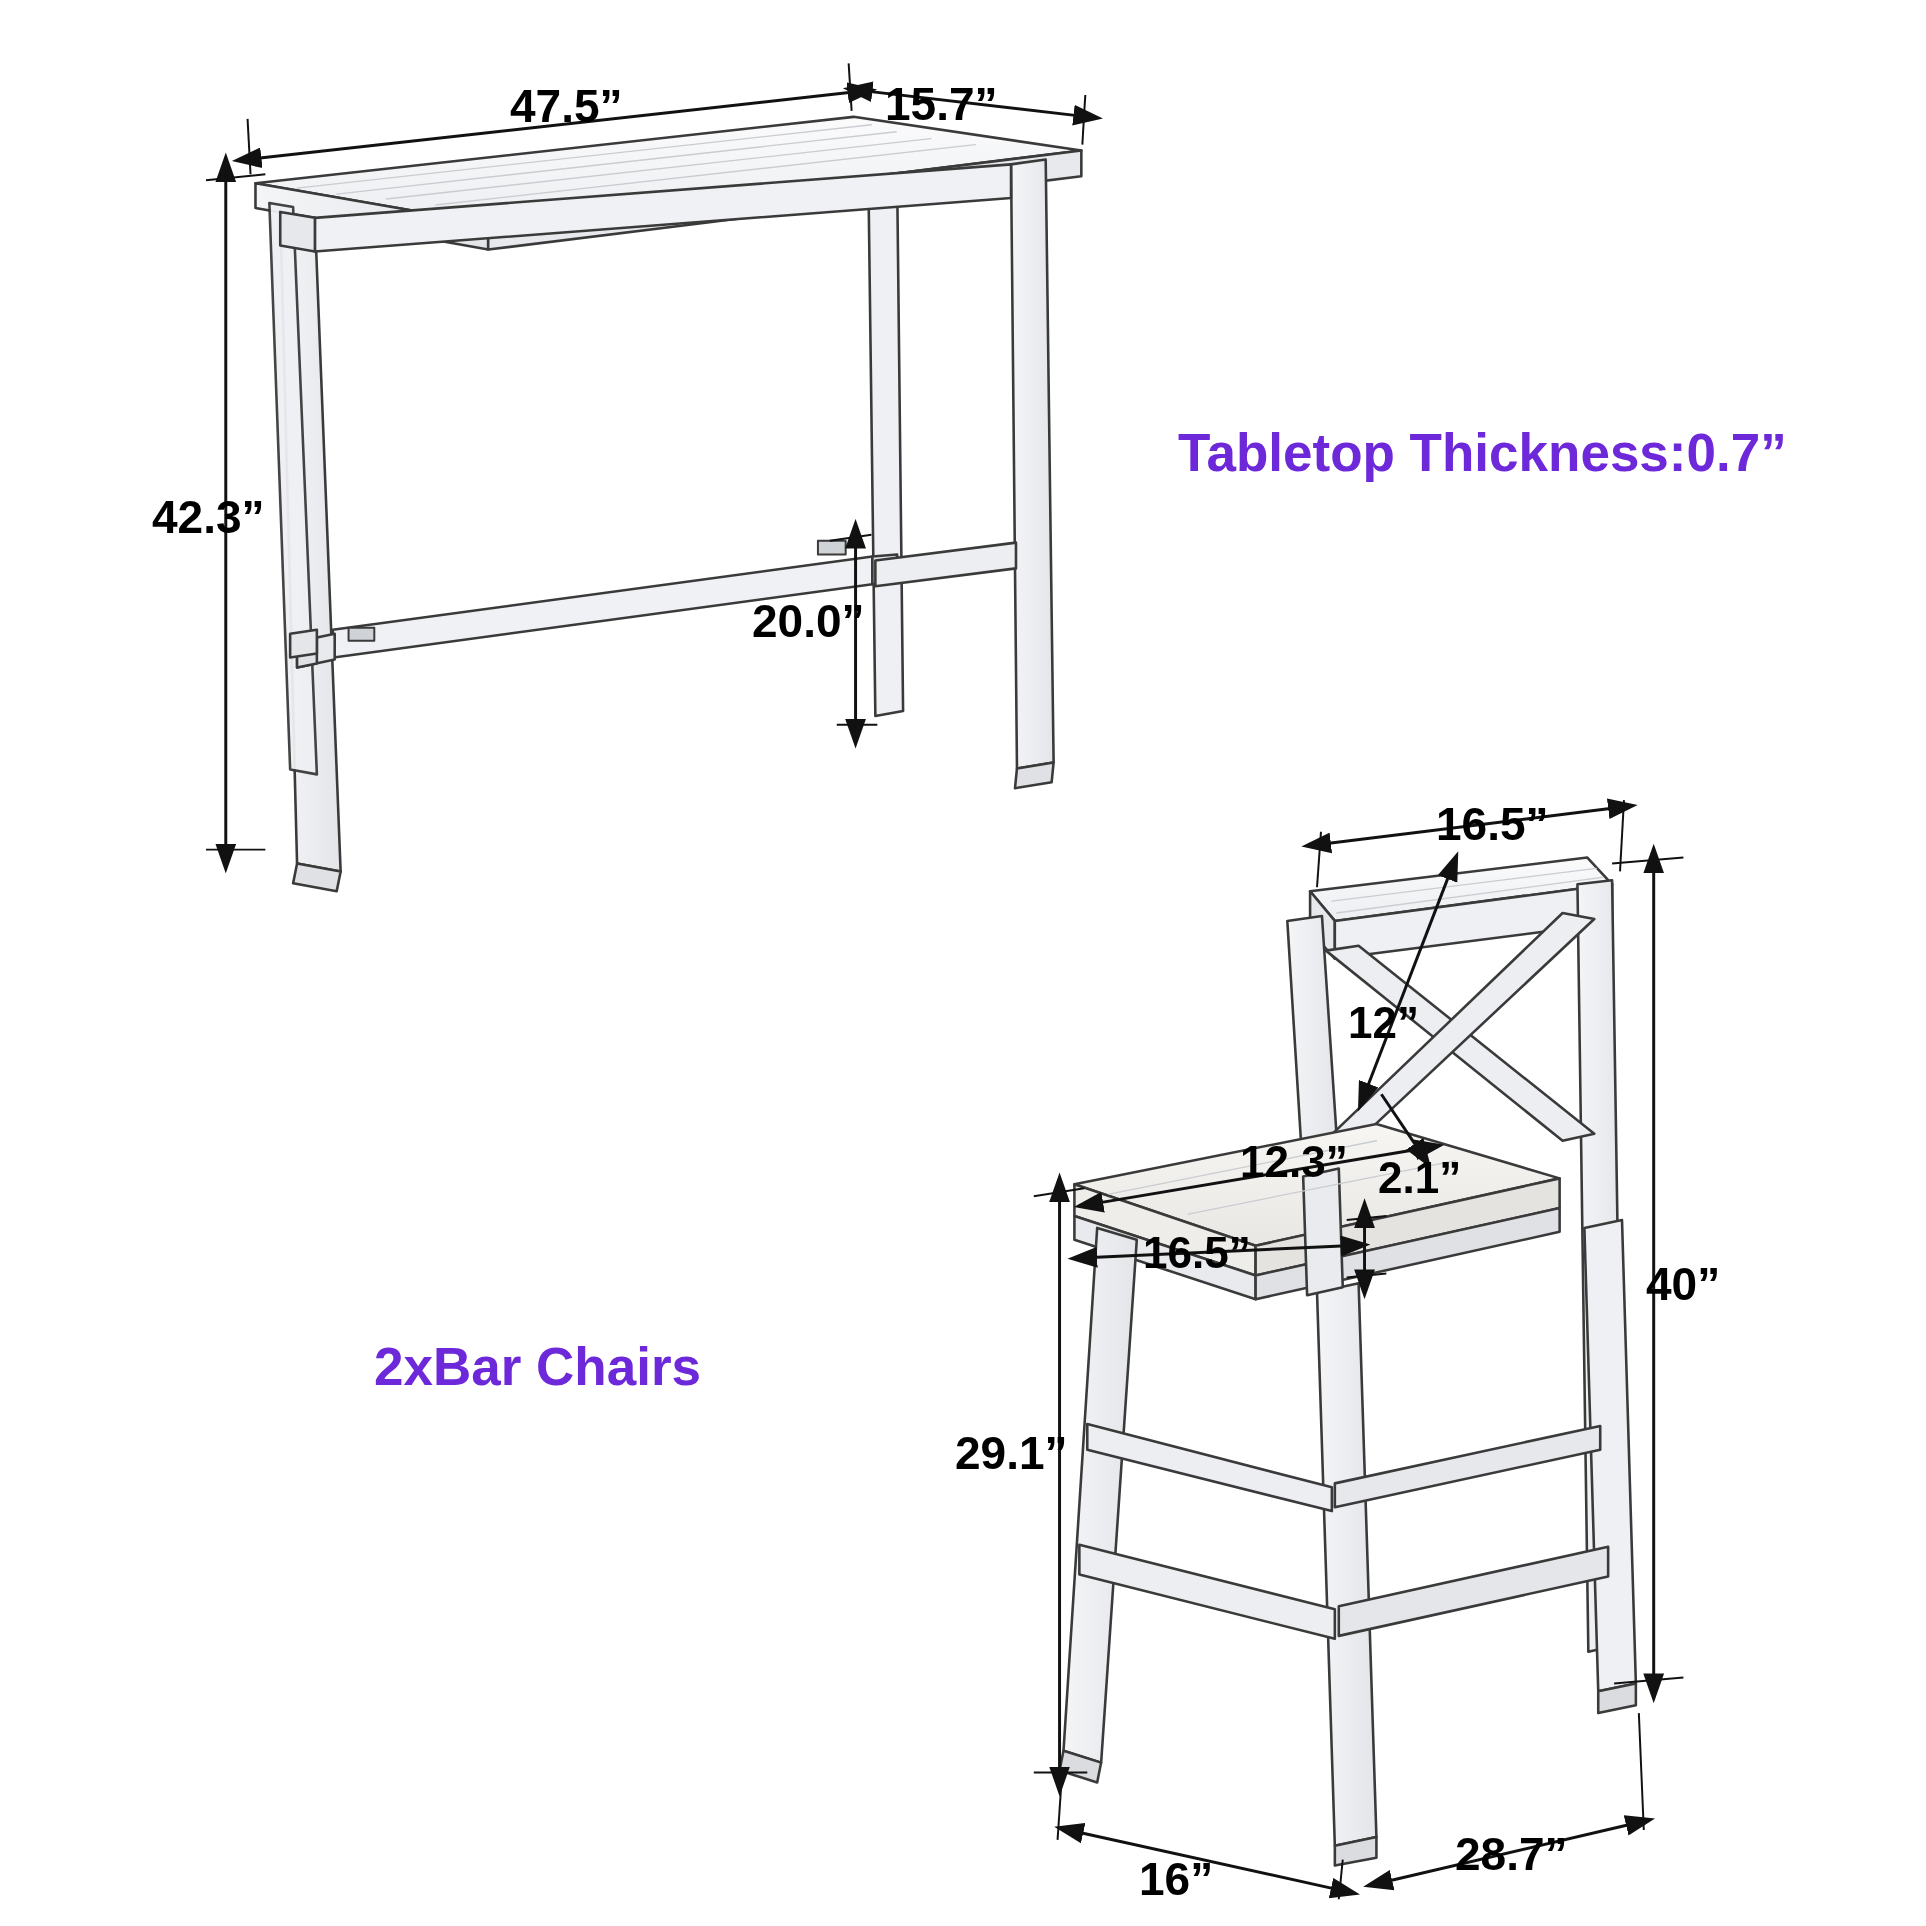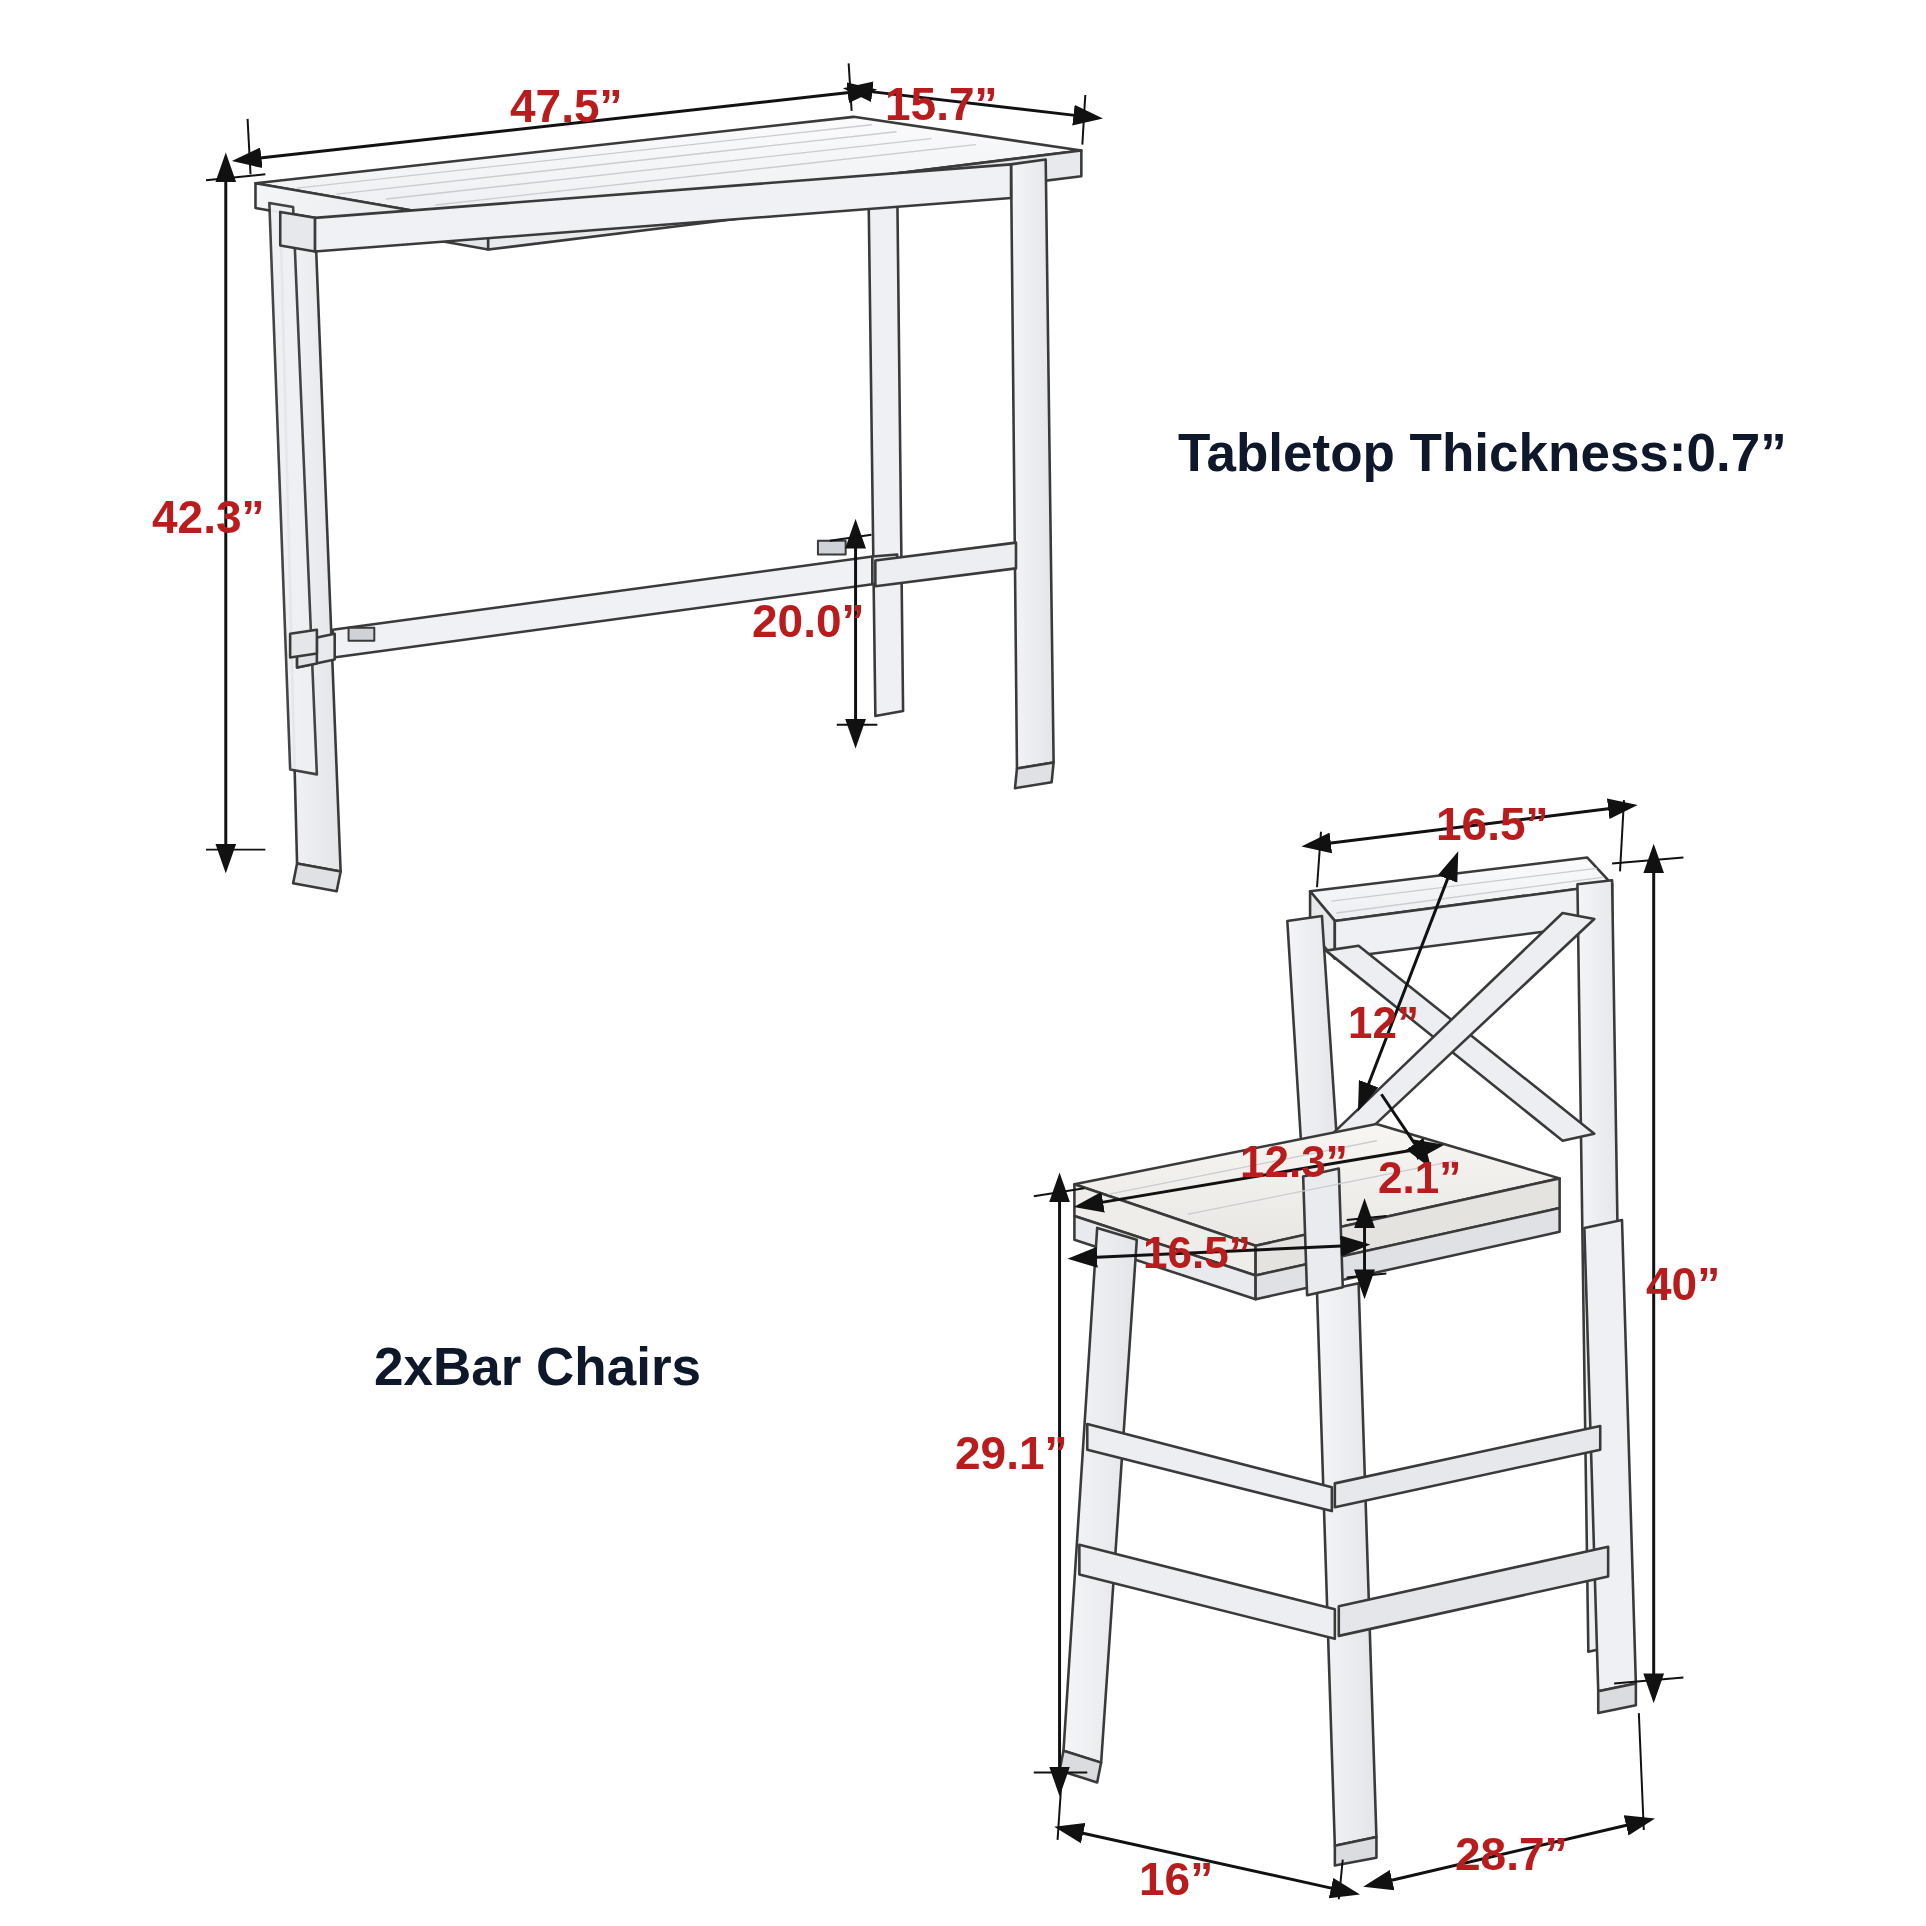--- a/index.html
+++ b/index.html
@@ -17,28 +17,28 @@
   }
   #canvas {
     position: absolute;
     left: 0; top: 0;
     width: 1927px;
     height: 1927px;
   }
   .dim-label {
     position: absolute;
     font-weight: bold;
-    color: #b91c1c;
+    color: #000000;
     white-space: nowrap;
     font-family: "Liberation Sans", sans-serif;
   }
   .note-label {
     position: absolute;
     font-weight: bold;
-    color: #0f172a;
+    color: #6d28d9;
     white-space: nowrap;
     font-family: "Liberation Sans", sans-serif;
   }
   .d-44 { font-size: 44px; }
   .d-46 { font-size: 46px; }
   .note-52 { font-size: 53px; }
 </style>
 </head>
 <body>
 

